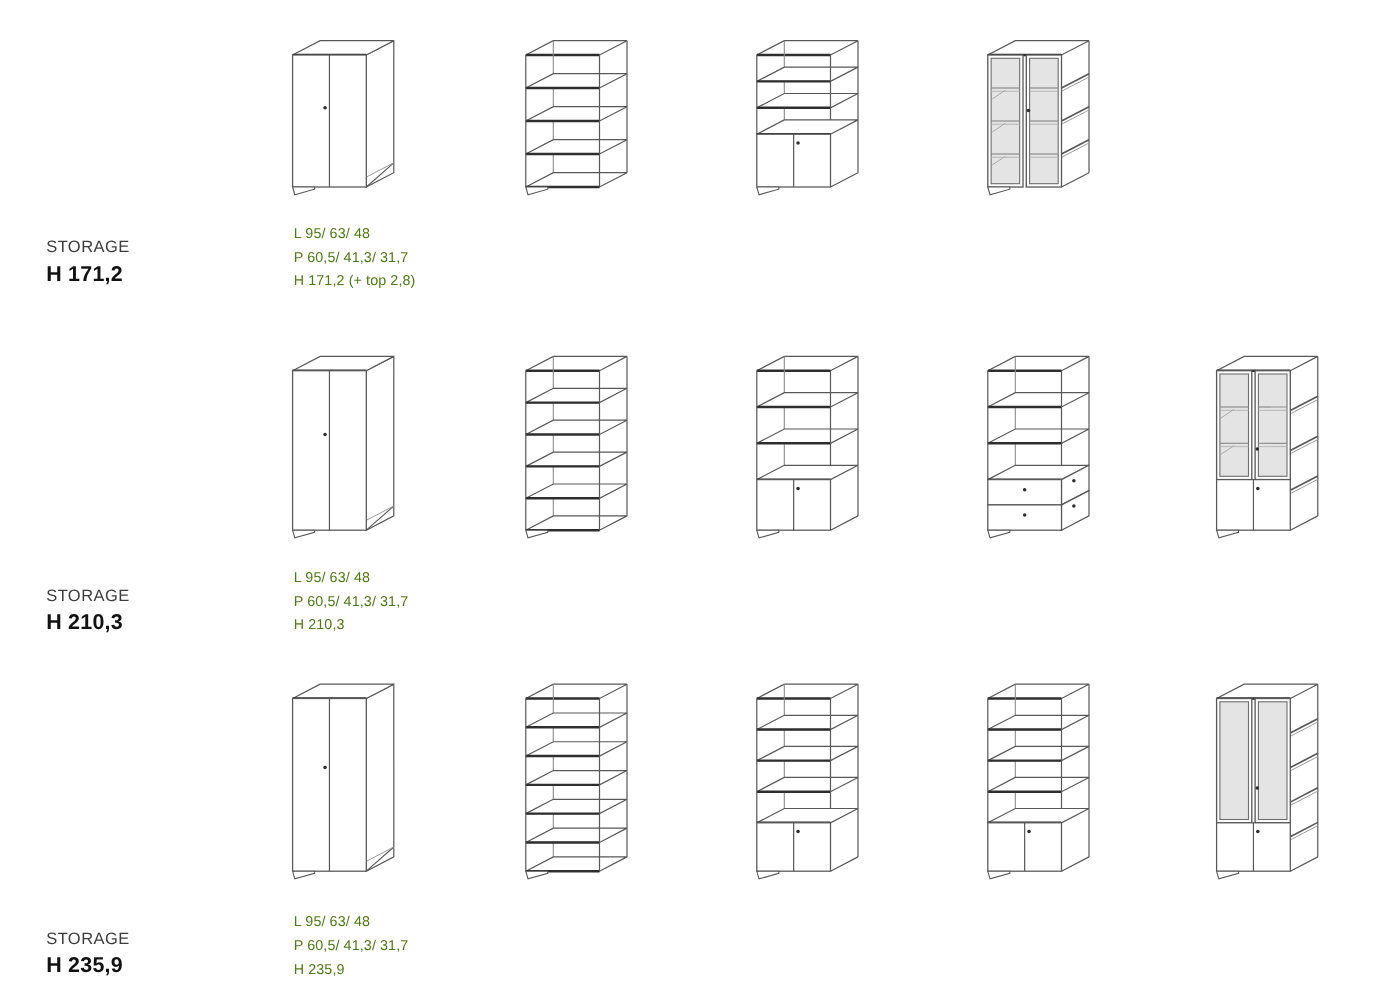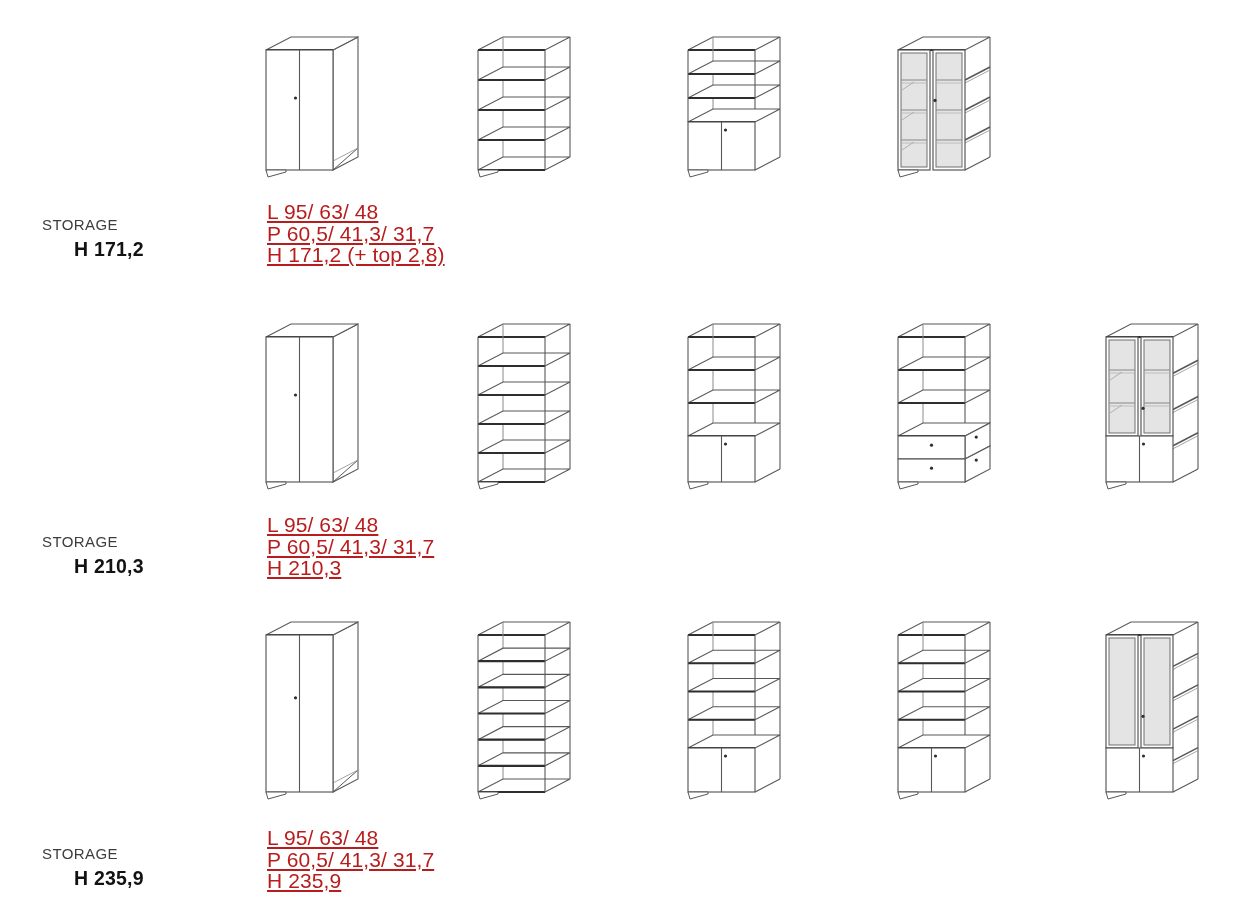--- a/index.html
+++ b/index.html
@@ -6,22 +6,22 @@
   html,body { background:#ffffff; }
   body {
     width:1252px; height:907px;
     position:relative; overflow:hidden;
     font-family:"Liberation Sans", sans-serif;
   }
   .page { position:absolute; inset:0; background:#fff; }
   #drawings { position:absolute; left:0; top:0; }
   .row-label { position:absolute; left:42px; color:#3d3d3d; }
   .series-name { font-size:15px; letter-spacing:.4px; }
-  .series-height { font-size:19.5px; font-weight:bold; color:#121212; margin-top:5px; letter-spacing:.2px;margin-left:32px; }
-  .dims { position:absolute; left:267px; font-size:21px; line-height:21.5px; color:#b91c1c; letter-spacing:.1px;text-decoration:underline; }
+  .series-height { font-size:19.5px; font-weight:bold; color:#121212; margin-top:5px; letter-spacing:.2px; }
+  .dims { position:absolute; left:267px; font-size:13px; line-height:21.5px; color:#4d7c0f; letter-spacing:.1px; }
   .lbl-r1 { top:216px; } .dims-r1 { top:201px; }
   .lbl-r2 { top:533px; } .dims-r2 { top:514px; }
   .lbl-r3 { top:845px; } .dims-r3 { top:827px; }
 </style>
 </head>
 <body>
 
 <div class="page">
 
   <svg id="drawings" width="1252" height="907" viewBox="0 0 1252 907">

